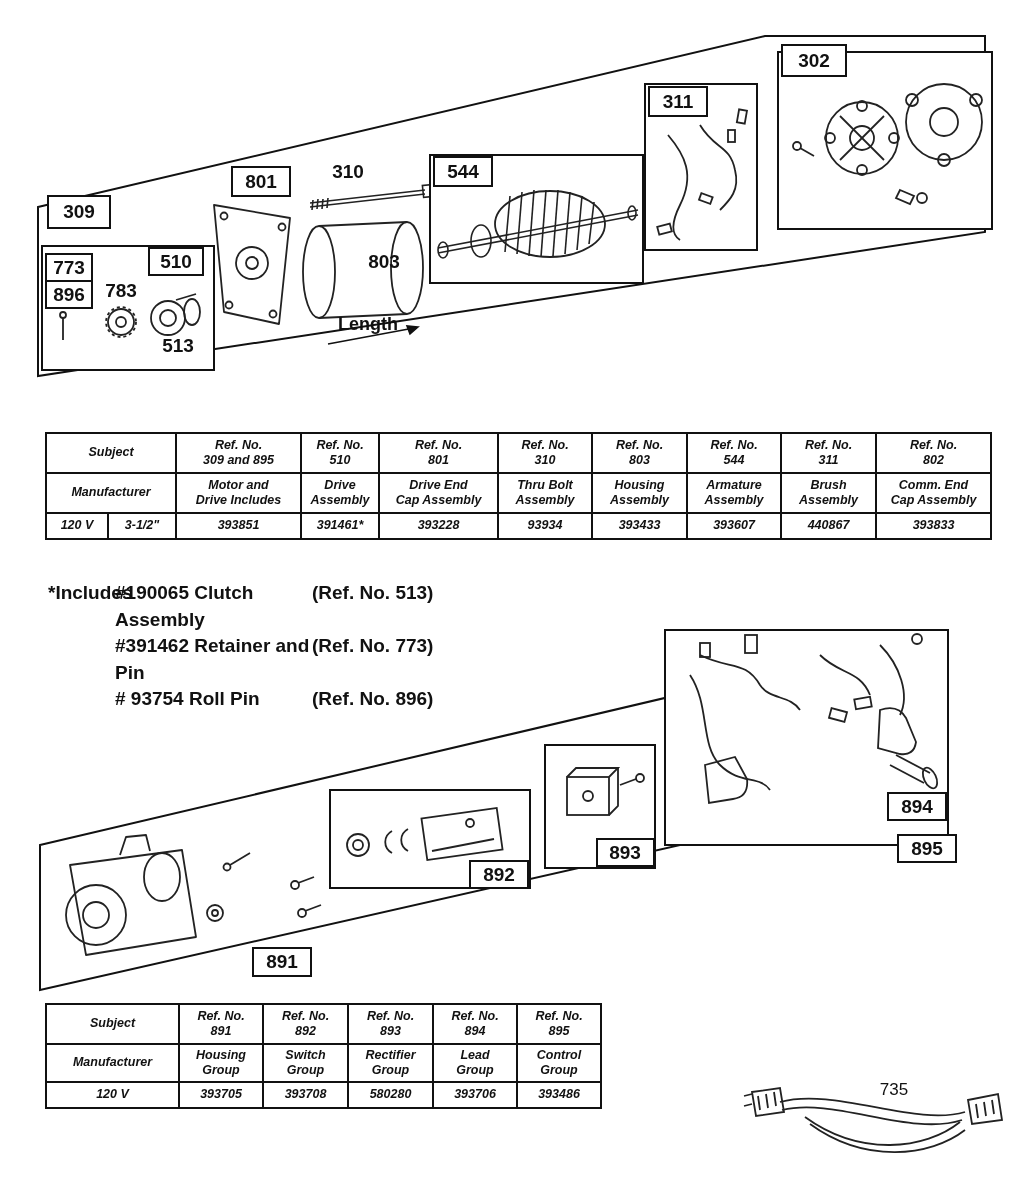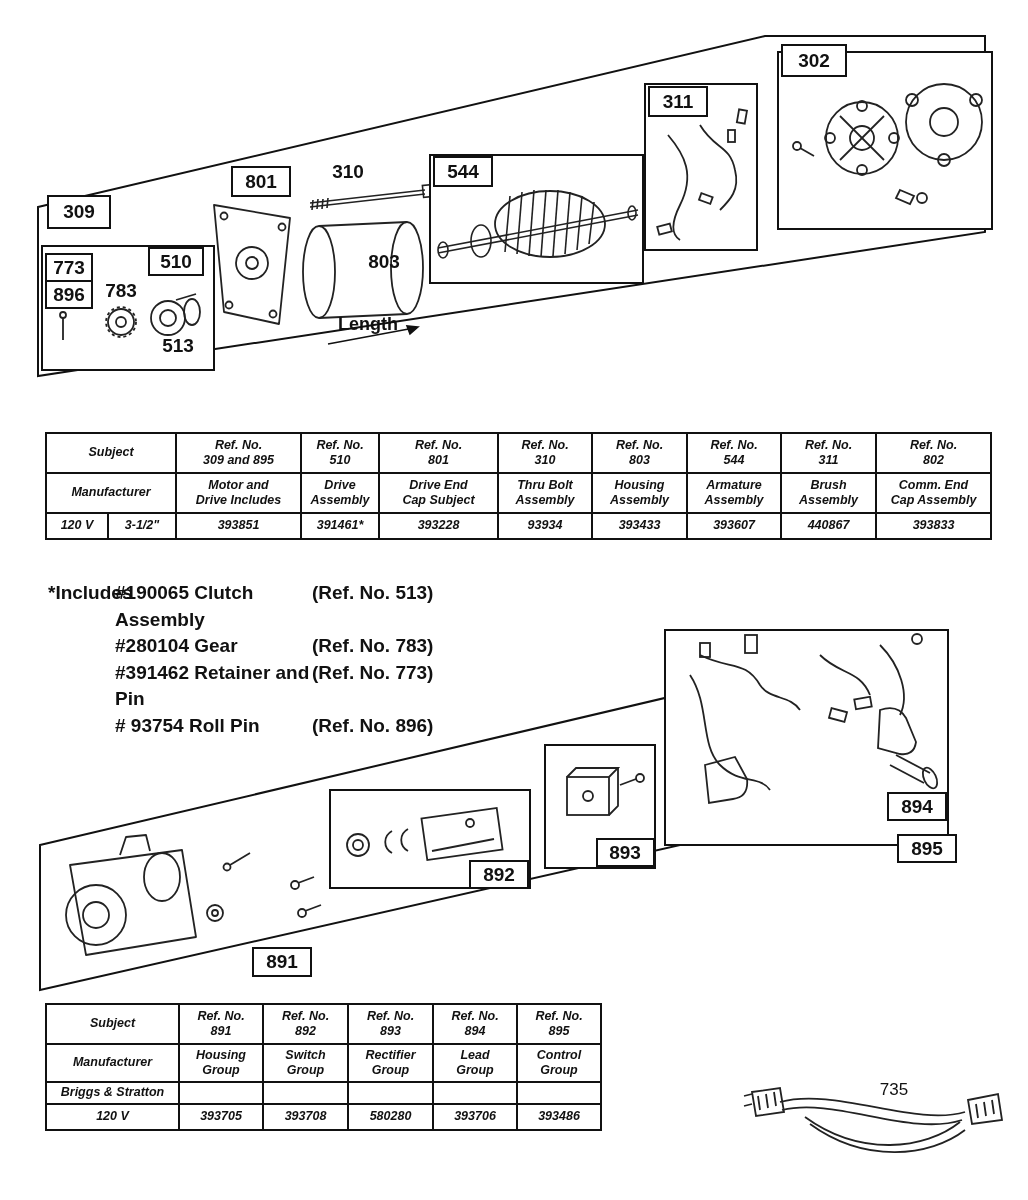--- a/index.html
+++ b/index.html
@@ -239,21 +239,21 @@
       <td>Ref. No.
 802</td>
     </tr>
     <tr class="r-h2">
       <td colspan="2">Manufacturer</td>
       <td>Motor and
 Drive Includes</td>
       <td>Drive
 Assembly</td>
       <td>Drive End
-Cap Subject</td>
+Cap Assembly</td>
       <td>Thru Bolt
 Assembly</td>
       <td>Housing
 Assembly</td>
       <td>Armature
 Assembly</td>
       <td>Brush
 Assembly</td>
       <td>Comm. End
 Cap Assembly</td>
@@ -272,25 +272,20 @@
     </tr>
   </tbody>
     </table>
 </div>
 
 <div class="footnote" style="left:48px; top:580px;">
   <div class="fn-row">
     <span class="fn-prefix">*Includes</span>
     <span class="fn-part">#190065 Clutch Assembly</span>
     <span class="fn-ref">(Ref. No. 513)</span>
-  </div>
-  <div class="fn-row">
-    <span class="fn-prefix"></span>
-    <span class="fn-part">#280104 Gear</span>
-    <span class="fn-ref">(Ref. No. 783)</span>
   </div>
   <div class="fn-row">
     <span class="fn-prefix"></span>
     <span class="fn-part">#391462 Retainer and Pin</span>
     <span class="fn-ref">(Ref. No. 773)</span>
   </div>
   <div class="fn-row">
     <span class="fn-prefix"></span>
     <span class="fn-part"># 93754 Roll Pin</span>
     <span class="fn-ref">(Ref. No. 896)</span>
@@ -414,28 +409,20 @@
 Group</td>
       <td>Switch
 Group</td>
       <td>Rectifier
 Group</td>
       <td>Lead
 Group</td>
       <td>Control
 Group</td>
     </tr>
-    <tr class="t2-r3">
-      <td>Briggs &amp; Stratton</td>
-      <td></td>
-      <td></td>
-      <td></td>
-      <td></td>
-      <td></td>
-    </tr>
     <tr class="t2-r4">
       <td>120 V</td>
       <td>393705</td>
       <td>393708</td>
       <td>580280</td>
       <td>393706</td>
       <td>393486</td>
     </tr>
   </tbody>
     </table>

